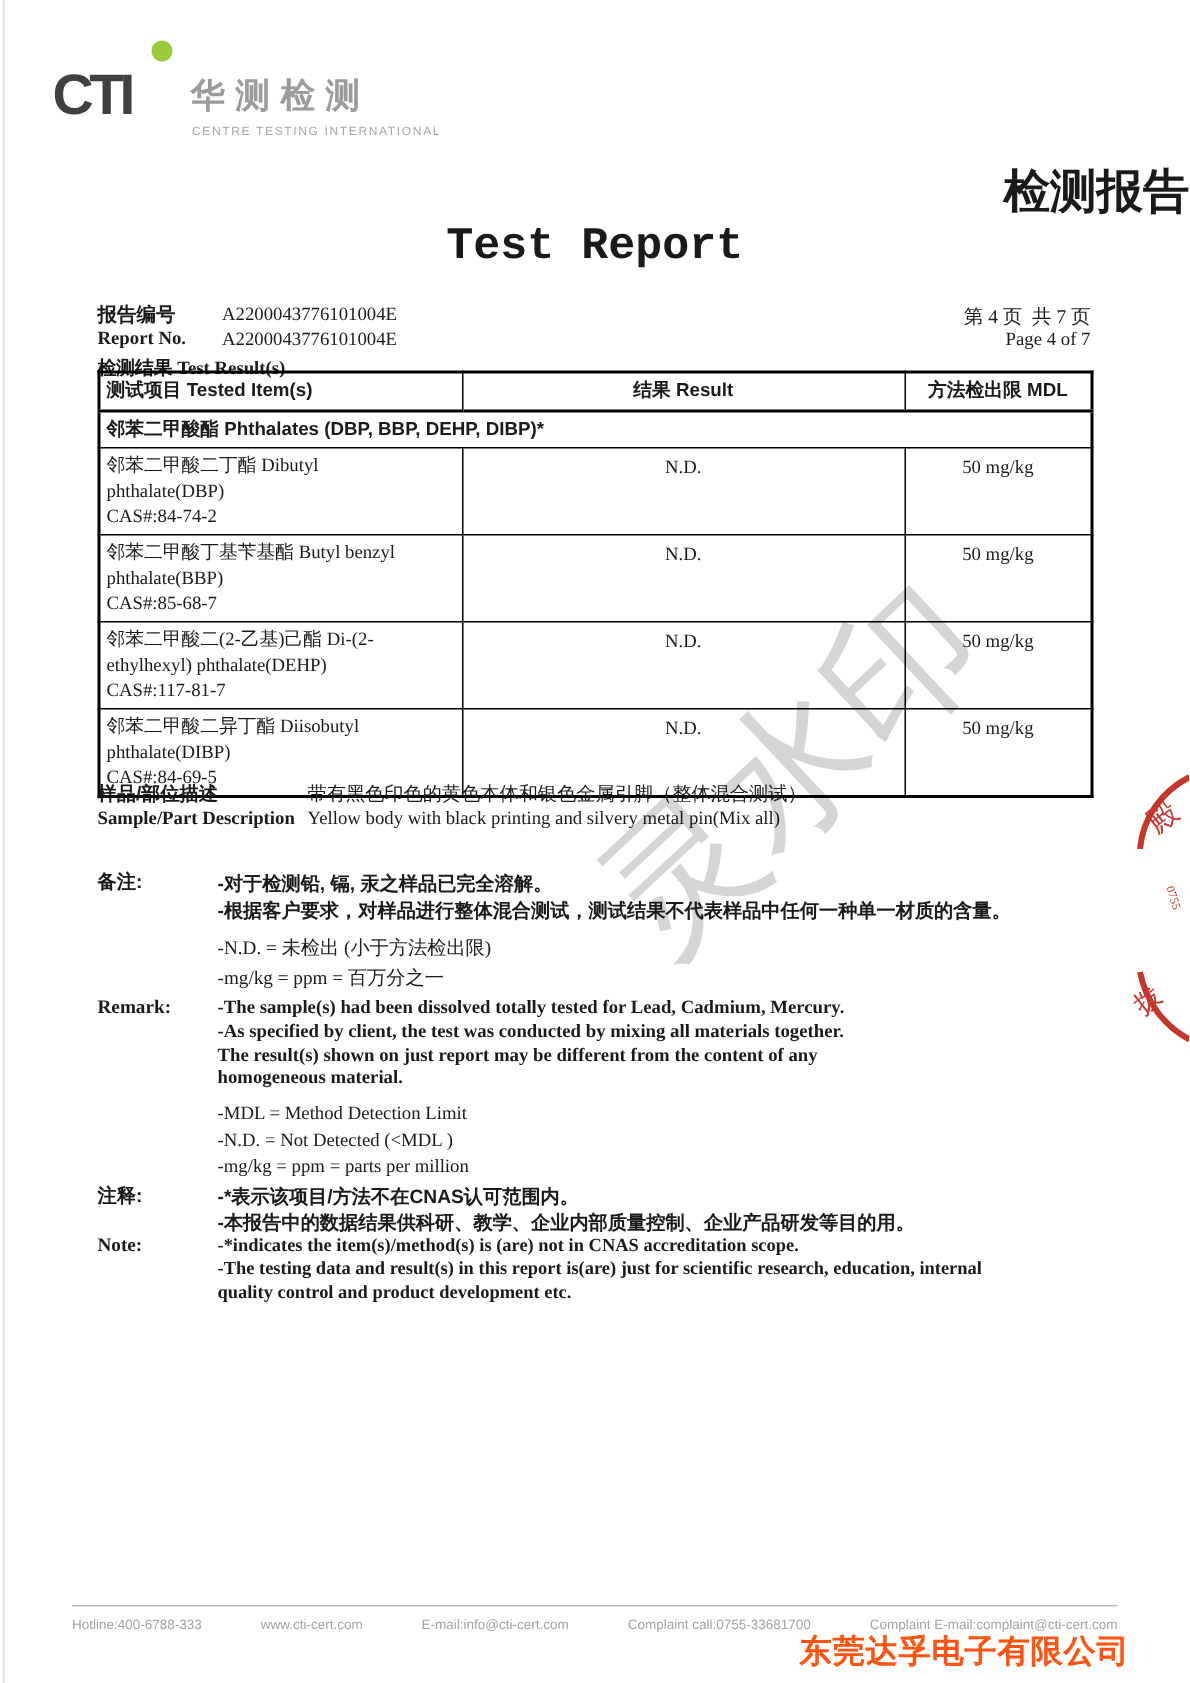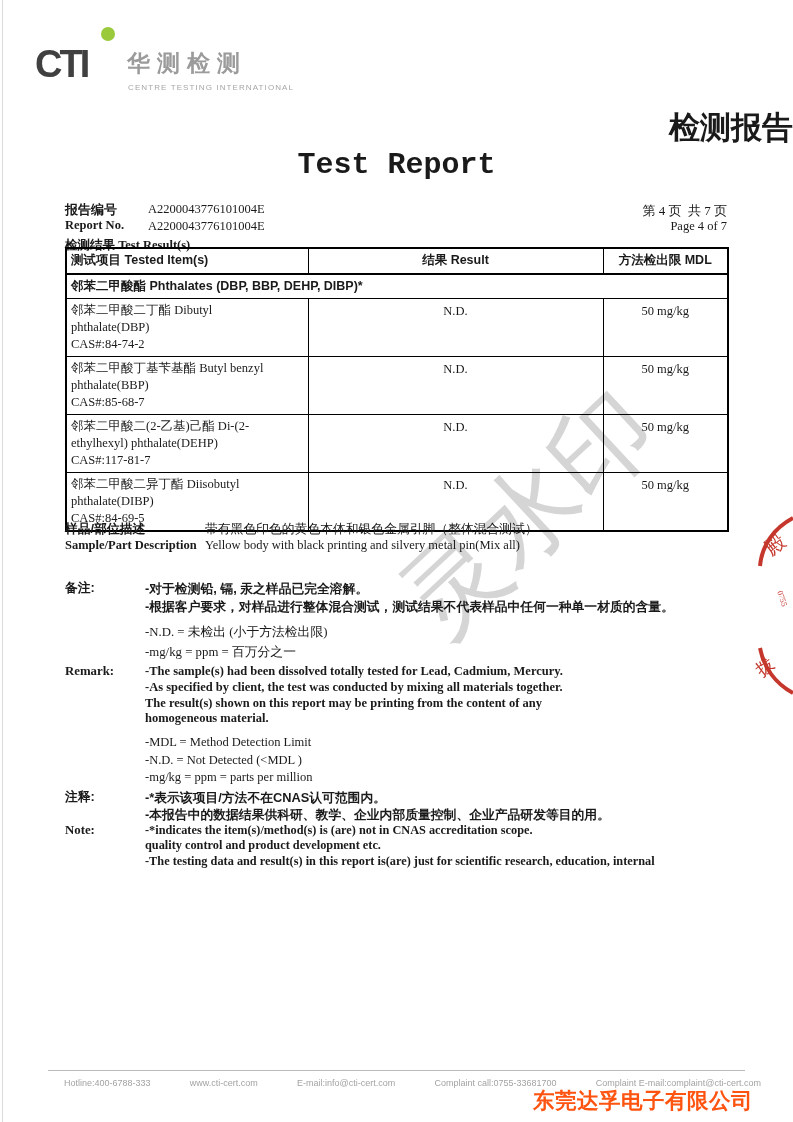--- a/index.html
+++ b/index.html
@@ -60,21 +60,21 @@
   .note-en-lines{top:823px;font-weight:bold;font-size:12.3px;line-height:15.4px;}
 
   
   .watermark{position:absolute;left:418px;top:563px;height:104px;line-height:104px;font-size:100px;color:#d5d5d5;transform:rotate(-43deg);transform-origin:0 50%;white-space:nowrap;font-family:"Liberation Sans","DejaVu Sans",sans-serif;pointer-events:none;}
 
   
   .seal{position:absolute;right:0;top:512px;width:46px;height:186px;}
 
   
   .foot-line{position:absolute;left:48px;top:1070px;width:697px;height:1px;background:#b9b9b9;}
-  .footer{position:absolute;left:64px;top:1078px;width:697px;display:flex;justify-content:space-between;font-family:"Liberation Sans","DejaVu Sans",sans-serif;font-size:9px;color:#a3a3a3;white-space:nowrap;}
+  .footer{position:absolute;left:48px;top:1078px;width:697px;display:flex;justify-content:space-between;font-family:"Liberation Sans","DejaVu Sans",sans-serif;font-size:9px;color:#a3a3a3;white-space:nowrap;}
   .company{position:absolute;left:533px;top:1086px;font-family:"Liberation Sans","DejaVu Sans",sans-serif;font-weight:bold;font-size:21.5px;letter-spacing:0.5px;color:#ff5310;white-space:nowrap;}
 </style>
 </head>
 <body>
 
 <div class="page">
   <div class="edge-line"></div>
 
   <div class="watermark">灵水印</div>
 
@@ -160,39 +160,39 @@
     <div>-根据客户要求，对样品进行整体混合测试，测试结果不代表样品中任何一种单一材质的含量。</div>
   </div>
   <div class="blk cn-norm-lines">
     <div>-N.D. =  未检出 (小于方法检出限)</div>
     <div>-mg/kg = ppm =  百万分之一</div>
   </div>
   <div class="lab enb" style="top:664px;">Remark:</div>
   <div class="blk en-bold-lines">
     <div>-The sample(s) had been dissolved totally tested for Lead, Cadmium, Mercury.</div>
     <div>-As specified by client, the test was conducted by mixing all materials together.</div>
-    <div>The result(s) shown on this report may be printing from the content of any</div>
+    <div>The result(s) shown on just report may be different from the content of any</div>
     <div>homogeneous material.</div>
   </div>
   <div class="blk en-norm-lines">
     <div>-MDL = Method Detection Limit</div>
     <div>-N.D. = Not Detected (&lt;MDL )</div>
     <div>-mg/kg = ppm = parts per million</div>
   </div>
 
   <div class="lab cnb" style="top:789px;">注释:</div>
   <div class="blk note-cn-lines">
     <div>-*表示该项目/方法不在CNAS认可范围内。</div>
     <div>-本报告中的数据结果供科研、教学、企业内部质量控制、企业产品研发等目的用。</div>
   </div>
   <div class="lab enb" style="top:823px;">Note:</div>
   <div class="blk note-en-lines">
     <div>-*indicates the item(s)/method(s) is (are) not in CNAS accreditation scope.</div>
+    <div>-The testing data and result(s) in this report is(are) just for scientific research, education, internal</div>
     <div>quality control and product development etc.</div>
-    <div>-The testing data and result(s) in this report is(are) just for scientific research, education, internal</div>
   </div>
 
   <svg class="seal" viewBox="0 0 46 186" xmlns="http://www.w3.org/2000/svg">
     <path d="M46 6 C 27 16, 15 33, 13 54" fill="none" stroke="#c5372c" stroke-width="4"></path>
     <path d="M13 136 C 17 156, 29 172, 46 181" fill="none" stroke="#c5372c" stroke-width="4"></path>
     <text x="18" y="42" font-size="20" fill="#c5372c" transform="rotate(-38 24 34)">殿</text>
     <text x="20" y="78" font-size="8" fill="#c5372c" transform="rotate(72 24 86)">0755</text>
     <text x="8" y="162" font-size="18" fill="#c5372c" transform="rotate(-38 16 154)">拨</text>
   </svg>
 

